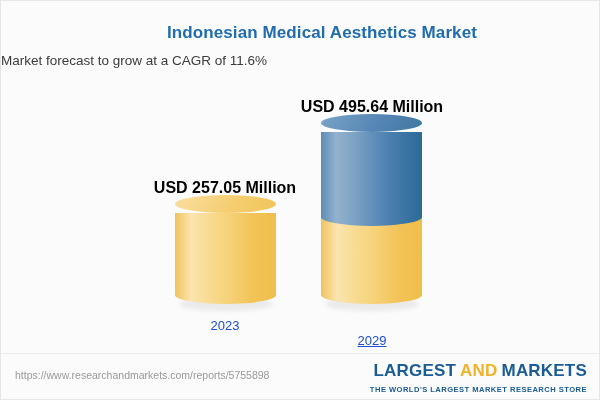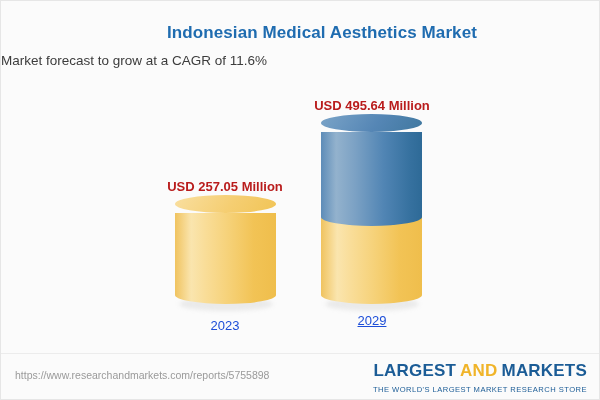--- a/index.html
+++ b/index.html
@@ -53,23 +53,23 @@
   }
 
   .bar-group {
     position: absolute;
   }
 
   .value-label {
     position: absolute;
     width: 220px;
     text-align: center;
-    font-size: 13px;
-    font-weight: bold;
-    color: #b91c1c;
+    font-size: 16px;
+    font-weight: bold;
+    color: #000000;
     white-space: nowrap;
   }
 
   .cat-label {
     position: absolute;
     width: 200px;
     text-align: center;
     font-size: 13px;
     color: #1d4ed8;
   }
@@ -161,21 +161,21 @@
     color: #1b5c96;
     letter-spacing: 0.2px;
     white-space: nowrap;
   }
   .logo-and {
     color: #f0b429;
   }
   .logo-tag {
     margin-top: 4px;
     font-size: 7.6px;
-    font-weight: normal;
+    font-weight: bold;
     color: #1b5c96;
     letter-spacing: 0.45px;
     white-space: nowrap;
   }
 </style>
 </head>
 <body>
 
 <div class="canvas">
 
@@ -215,21 +215,21 @@
 
         <div class="cyl-bottom grad-yellow-body" style="left:320px; top:285px; width:101px; height:18px;"></div>
 
         <div class="cyl-body grad-blue-body" style="left:320px; top:131px; width:101px; height:85px;"></div>
 
         <div class="cyl-bottom grad-blue-body" style="left:320px; top:207px; width:101px; height:18px;"></div>
 
         <div class="cyl-top grad-blue-top" style="left:320px; top:113px; width:101px; height:18px;"></div>
       </div>
 
-      <div class="cat-label" style="left:271px; top:312px;text-decoration:underline;">2029</div>
+      <div class="cat-label" style="left:271px; top:332px;text-decoration:underline;">2029</div>
     </div>
 
   </div>
 
   <div class="footer">
     <div class="footer-url">https://www.researchandmarkets.com/reports/5755898</div>
 
     <div class="logo">
       <div class="logo-main"><span>LARGEST</span><span class="logo-and" style="margin:0 4px;">AND</span><span>MARKETS</span></div>
       <div class="logo-tag">THE WORLD'S LARGEST MARKET RESEARCH STORE</div>

